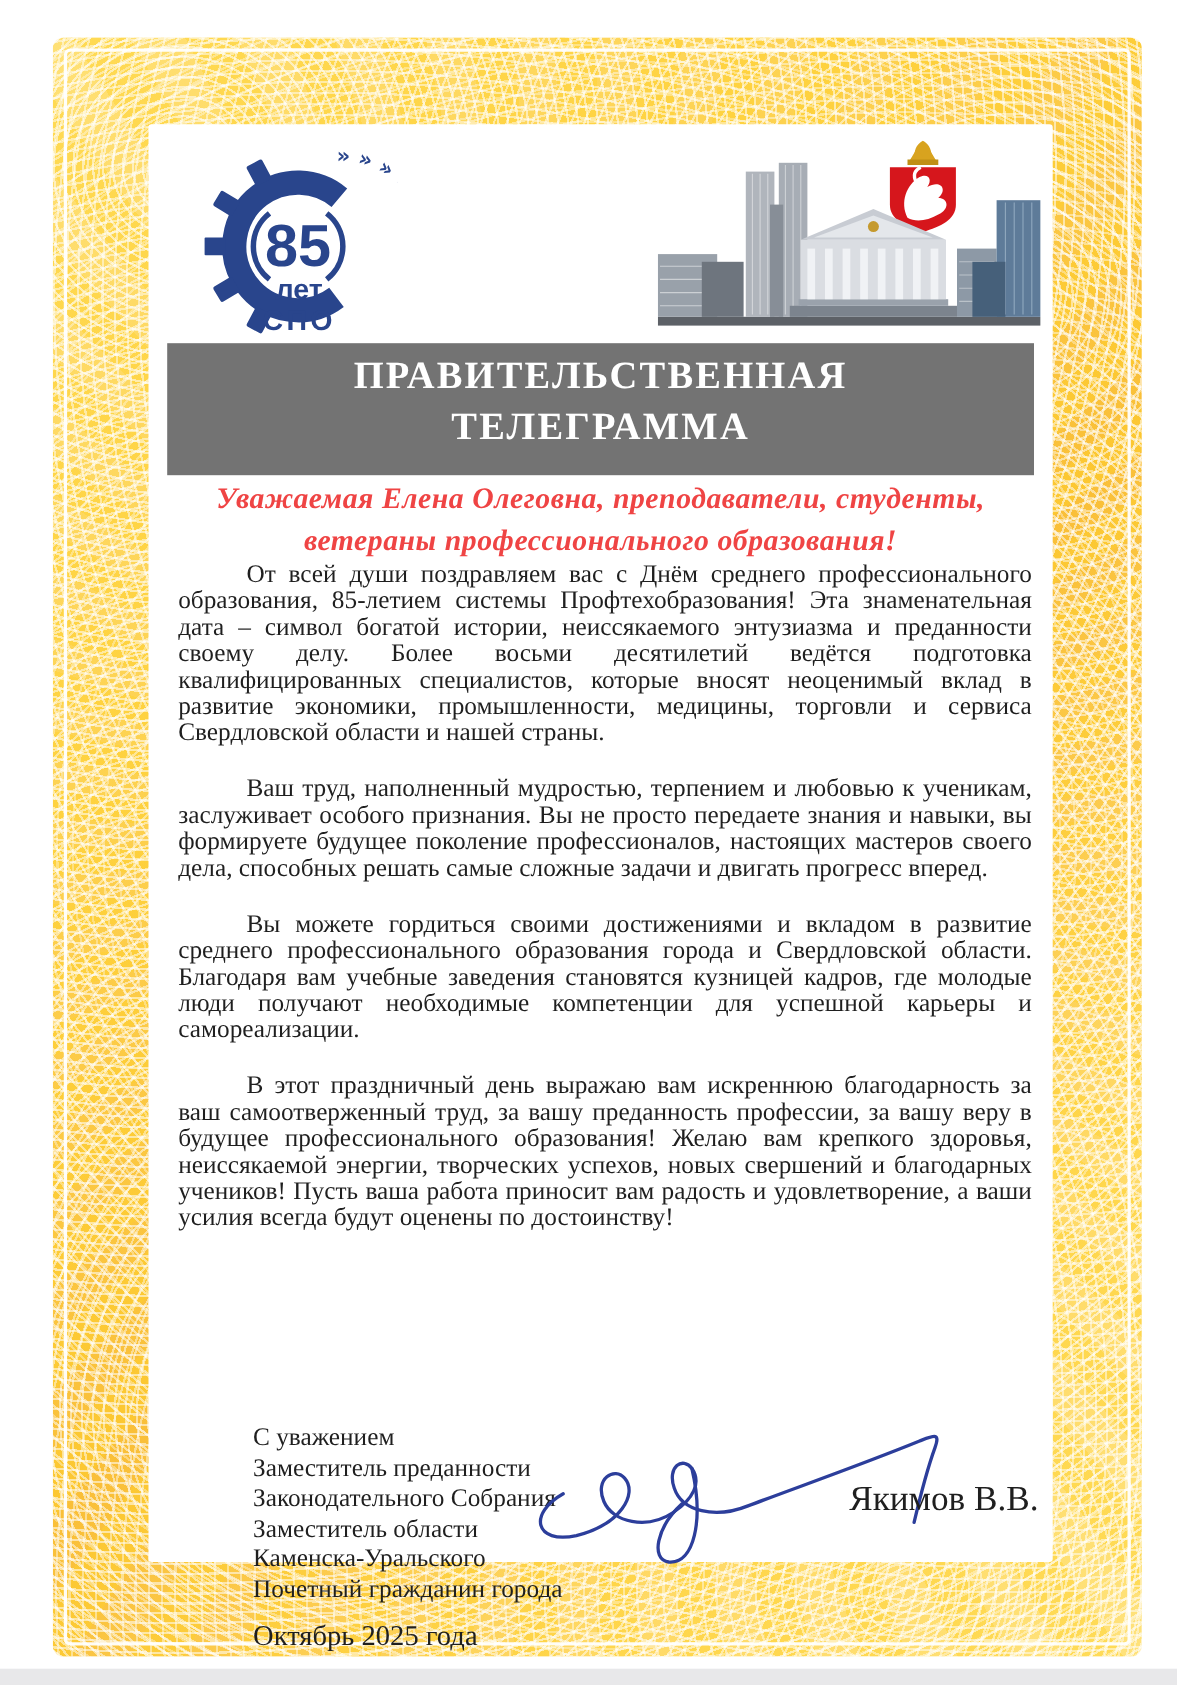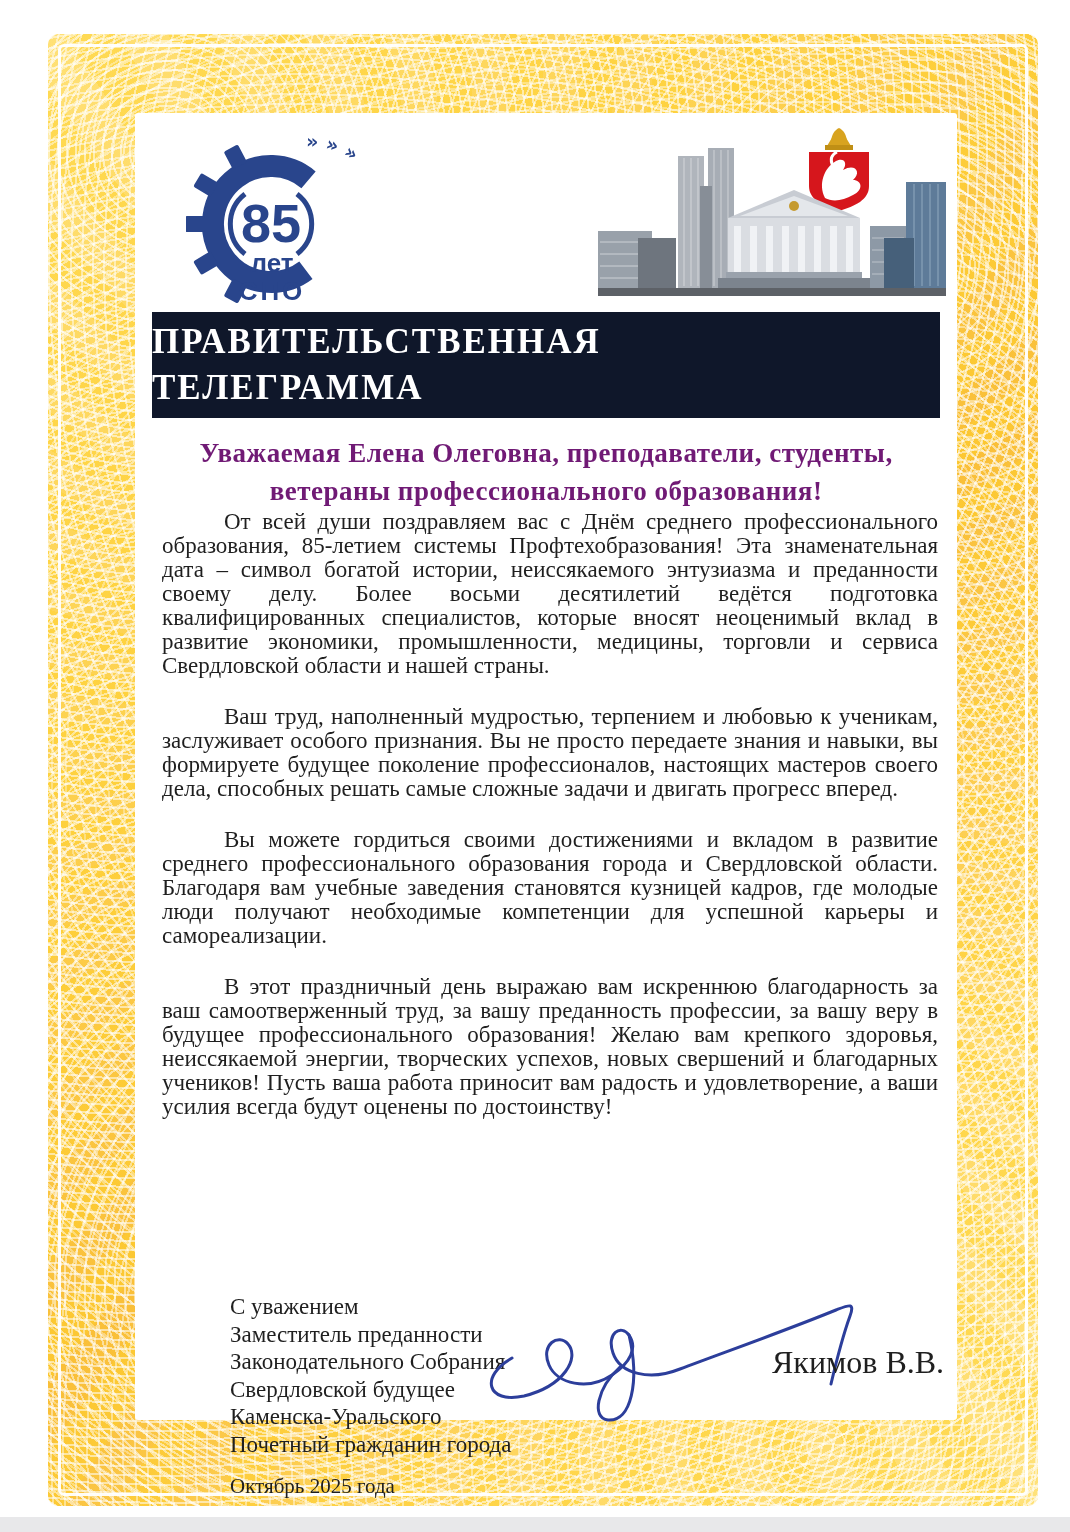--- a/index.html
+++ b/index.html
@@ -25,37 +25,37 @@
     content:""; position:absolute; inset:10px; border:3px solid rgba(255,255,255,.95);
     border-radius:6px; pointer-events:none;
   }
   .content{
     position:absolute; left:135px; top:113px; width:822px; height:1307px;
     background:#ffffff; border-radius:3px;
   }
   .abs{position:absolute;}
   
   .banner{
-    left:152px; top:312px; width:788px; height:106px; background:#0f172a;
-    text-align:left; color:#ffffff; font-weight:bold;
+    left:152px; top:312px; width:788px; height:120px; background:#737373;
+    text-align:center; color:#ffffff; font-weight:bold;
     font-size:35px; line-height:46px; letter-spacing:2px; padding-top:7px;
     box-sizing:border-box;
   }
   
   .salutation{
     left:150px; top:434px; width:792px; text-align:center;
-    color:#701a75; font-weight:bold; 
+    color:#ef4444; font-weight:bold; font-style:italic;
     font-size:27px; line-height:38px; letter-spacing:.5px;
   }
   
   .bodytext{ left:162px; top:510px; width:776px; font-size:23px; line-height:24px; text-align:justify; }
   .bodytext p{ margin:0 0 27px 0; text-indent:62px; }
   
   .closing{ left:230px; top:1293px; width:340px; font-size:23px; line-height:27.5px; }
-  .closing .date{ margin-top:15px; font-size:21px; }
+  .closing .date{ margin-top:15px; font-size:26px; }
   .signer{ left:772px; top:1344px; font-size:32px; }
   .sig-svg{ left:478px; top:1272px; }
   .logo-svg{ left:186px; top:134px; }
   .city-svg{ left:598px; top:126px; }
   .bottom-bar{ left:0; bottom:0; width:1070px; height:15px; background:#e8e8ea; }
 </style>
 </head>
 <body>
 
 <div class="page">
@@ -168,21 +168,21 @@
     <p>От всей души поздравляем вас с  Днём среднего профессионального образования,  85-летием системы Профтехобразования! Эта знаменательная дата – символ богатой истории, неиссякаемого энтузиазма и преданности своему делу. Более восьми десятилетий ведётся подготовка квалифицированных специалистов, которые вносят неоценимый вклад в развитие экономики, промышленности, медицины, торговли и сервиса Свердловской области и нашей страны.</p>
     <p>Ваш труд, наполненный мудростью, терпением и любовью к ученикам, заслуживает особого признания. Вы не просто передаете знания и навыки, вы формируете будущее поколение профессионалов, настоящих мастеров своего дела, способных решать самые сложные задачи и двигать прогресс вперед.</p>
     <p>Вы можете гордиться своими достижениями и  вкладом в развитие среднего профессионального образования города и Свердловской области. Благодаря вам учебные заведения становятся кузницей кадров, где молодые люди получают необходимые компетенции для успешной карьеры и самореализации.</p>
     <p>В этот праздничный день выражаю вам искреннюю благодарность за ваш самоотверженный труд, за вашу преданность профессии, за вашу веру в будущее профессионального образования! Желаю вам крепкого здоровья, неиссякаемой энергии, творческих успехов, новых свершений и благодарных учеников! Пусть ваша работа приносит вам радость и удовлетворение, а ваши усилия всегда будут оценены по достоинству!</p>
   </div>
 
   <div class="closing abs">
     <div>С уважением</div>
     <div>Заместитель преданности</div>
     <div>Законодательного Собрания</div>
-    <div>Свердловской будущее</div>
+    <div>Заместитель области</div>
     <div>Каменска-Уральского</div>
     <div>Почетный гражданин города</div>
     <div class="date">Октябрь 2025 года</div>
   </div>
 
   <svg class="abs sig-svg" width="410" height="155" viewBox="0 0 410 155">
     <g fill="none" stroke="#2c3e9b" stroke-width="3" stroke-linecap="round">
       <path d="M 34 86 C 2 104 8 132 46 124 C 86 114 102 86 90 72 C 81 61 62 72 71 93
                C 79 112 110 119 134 103 C 152 91 160 76 151 63 C 143 52 128 61 135 81
                C 142 102 172 109 202 97 C 244 81 304 60 358 38 C 371 33 377 30 372 44

